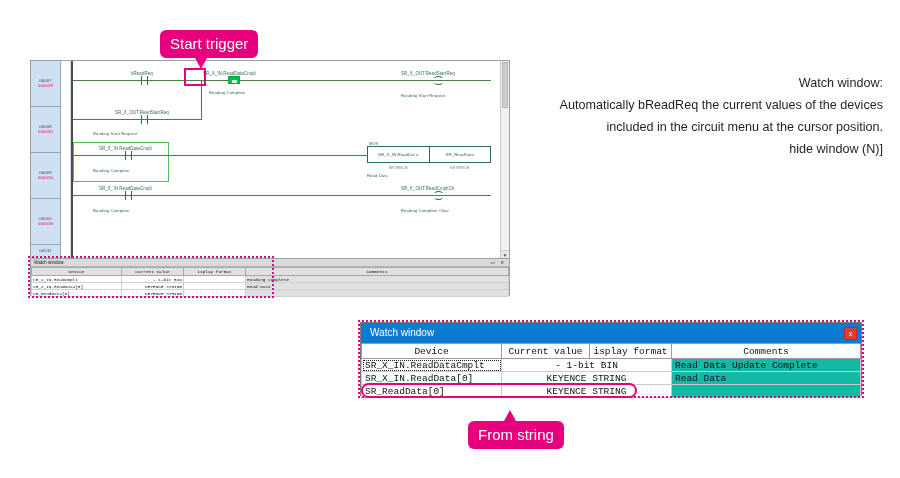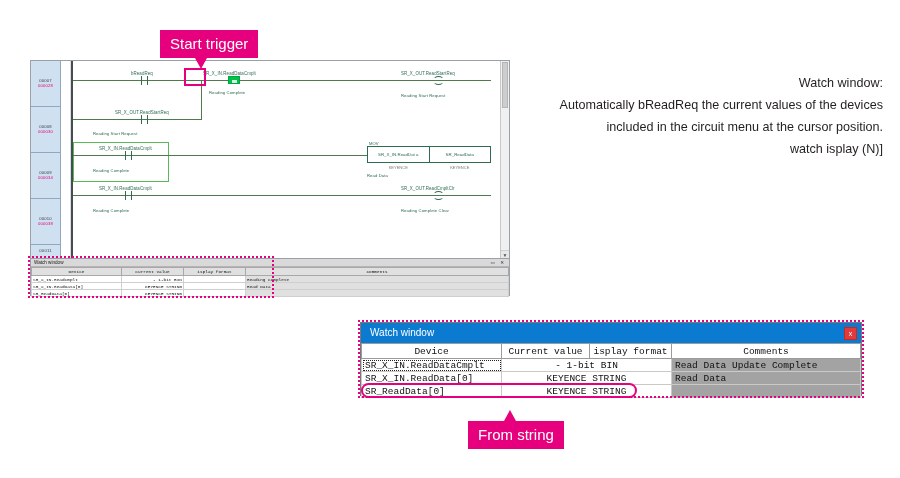--- a/index.html
+++ b/index.html
@@ -155,34 +155,35 @@
   .wb-table th {
     background: #ffffff; border: 1px solid #9b9b9b; font-weight: normal;
     font-family: "Liberation Mono", monospace; font-size: 9.5px; height: 15px; color: #111;
   }
   .wb-table td {
     background: #ffffff; border: 1px solid #c9c9c9;
     font-family: "Liberation Mono", monospace; font-size: 9.5px; height: 13px;
     color: #111; padding: 0 3px; white-space: nowrap; overflow: hidden;
   }
   .wb-table td.val { text-align: center; }
-  .wb-table td.cmt { background: #a3a3a3; margin-top: 44px; }
+  .wb-table td.cmt { background: #14b8a6; margin-top: 44px; }
   .wb-table td.focus { outline: 1px dotted #222; outline-offset: -2px; }
 
   
   #read-string-highlight {
     position: absolute; left: 361px; top: 383px; width: 276px; height: 15px;
     border: 2px solid #e6007e; border-radius: 9px; pointer-events: none;
   }
 
   
   .callout {
     position: absolute; background: #e6007e; color: #ffffff;
     font-size: 15px; line-height: 1; padding: 6px 10px 7px 10px;
     white-space: nowrap;
+    border-radius: 6px;
   }
   .callout .tail {
     position: absolute; width: 0; height: 0; border-style: solid;
   }
   #callout-start { left: 160px; top: 30px; }
   #callout-start .tail {
     left: 35px; bottom: -11px;
     border-width: 11px 6px 0 6px;
     border-color: #e6007e transparent transparent transparent;
   }
@@ -396,14 +397,14 @@
 
 <div class="callout" id="callout-read">
   <span>From string</span>
   <span class="tail"></span>
 </div>
 
 <div id="description">
   <p>Watch window:</p>
   <p>Automatically bReadReq the current values of the devices</p>
   <p>included in the circuit menu at the cursor position.</p>
-  <p>watch isplay (N)]</p>
+  <p>hide window (N)]</p>
 </div>
 
 </body></html>

